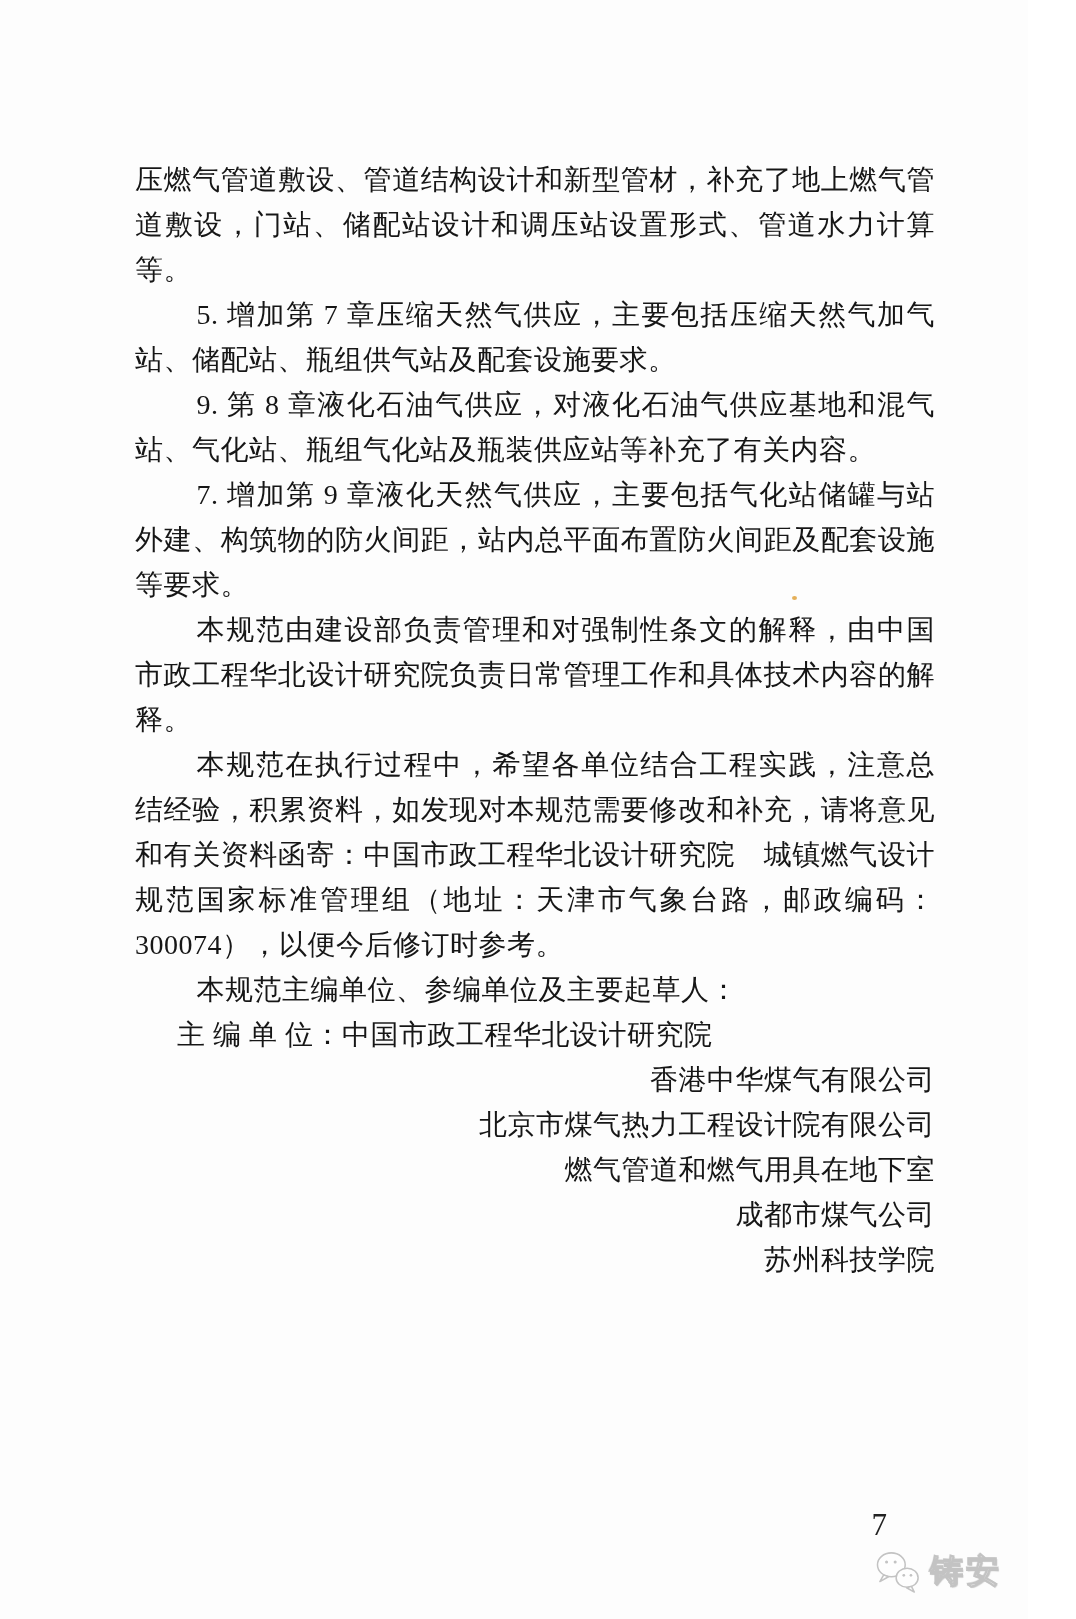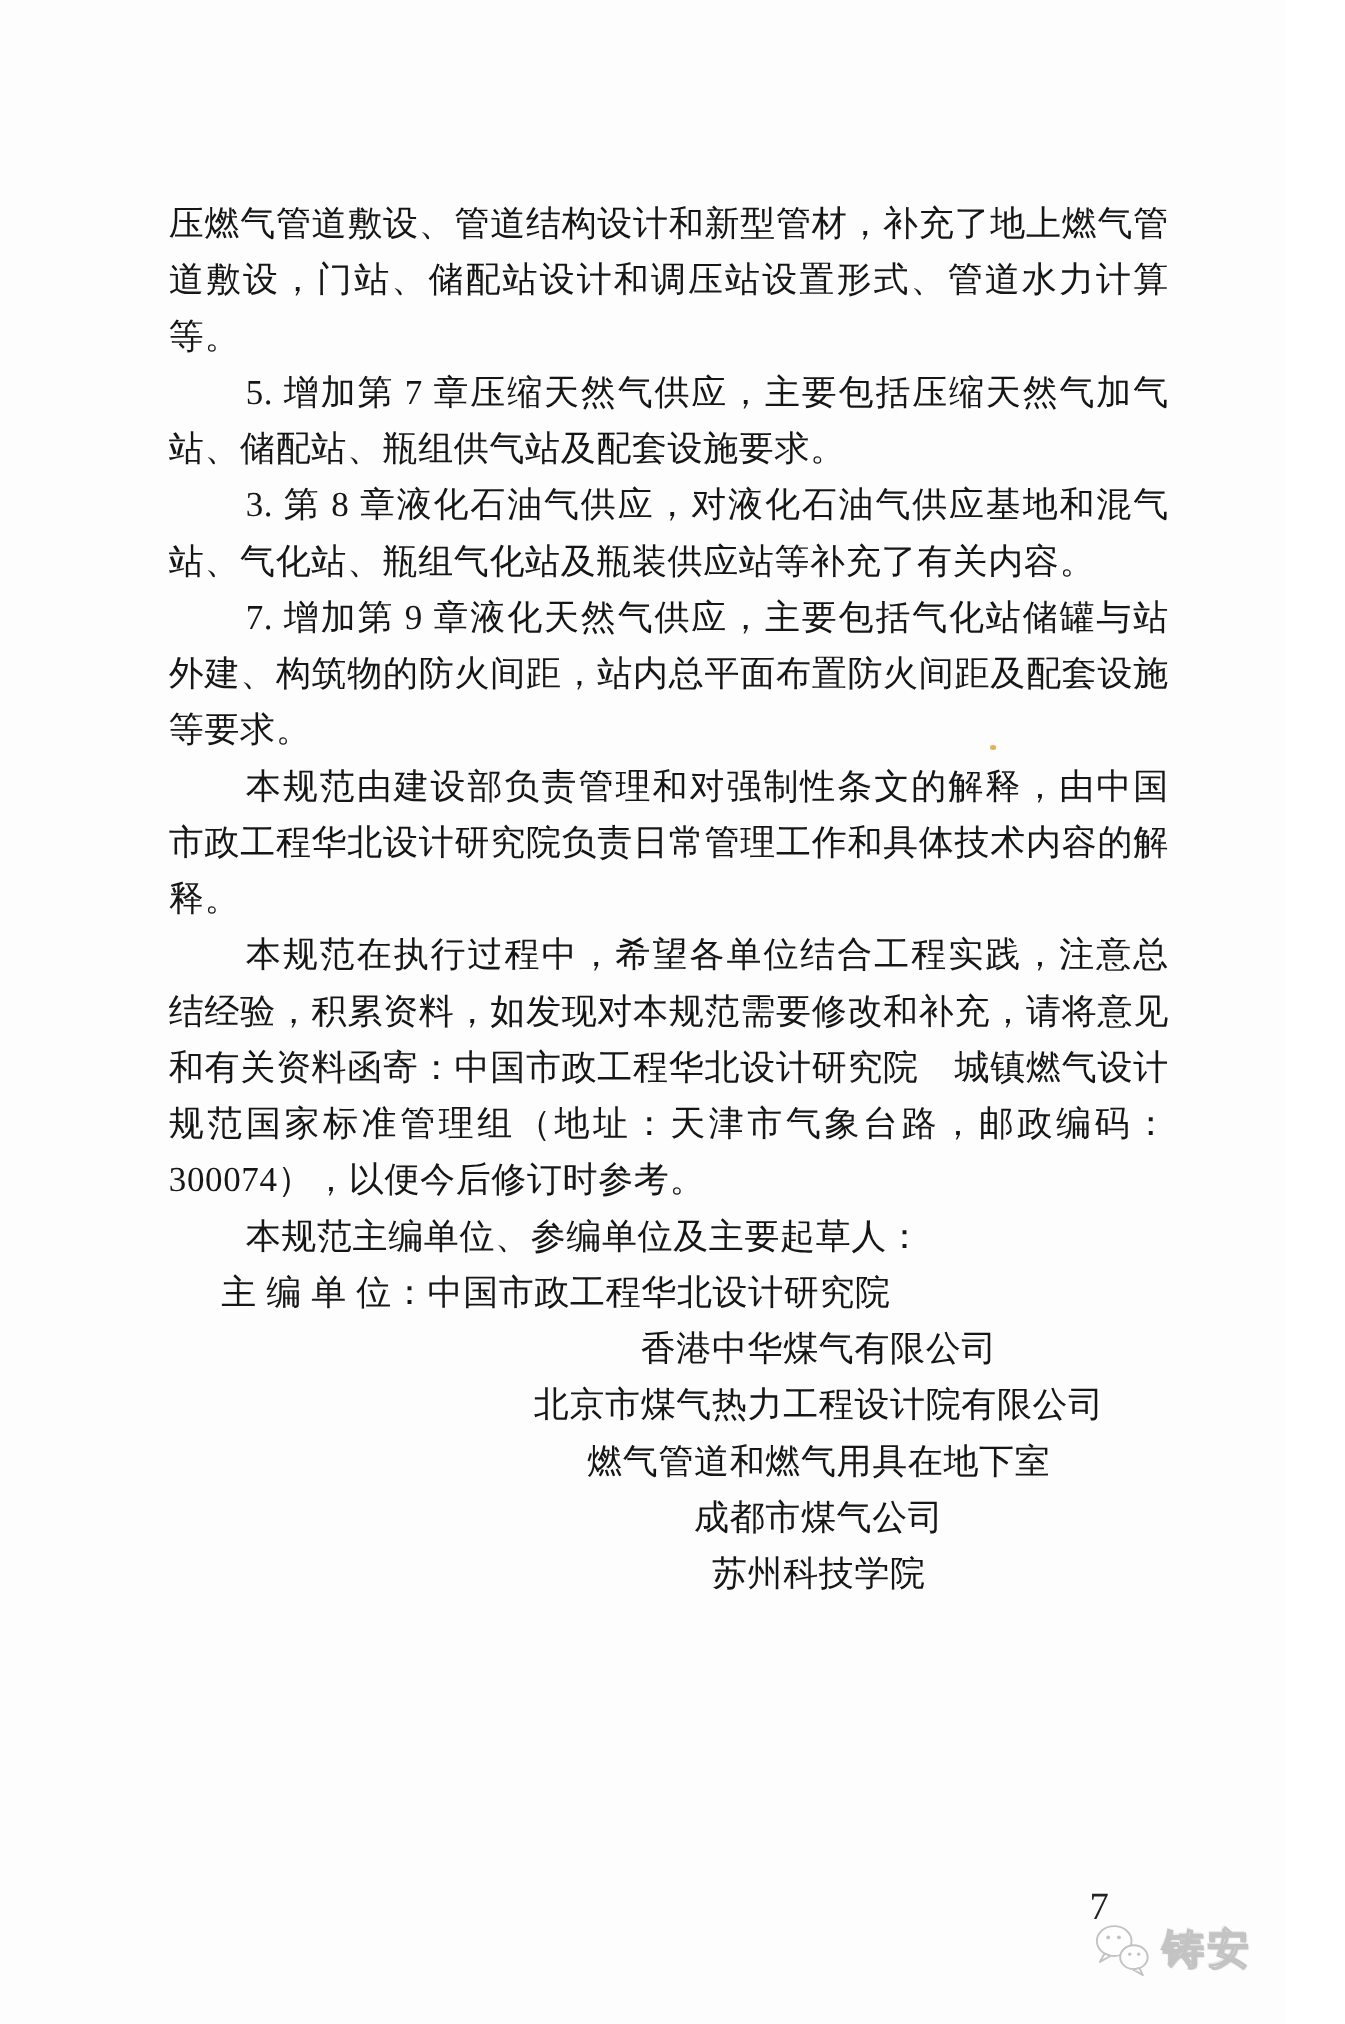--- a/index.html
+++ b/index.html
@@ -37,34 +37,34 @@
   }
   .unit-line {
     margin-left: 42px;
     text-align: left;
   }
   .unit-label {
     white-space: pre;
   }
   .org-line {
     margin-left: 240px;
-    text-align: center;
+    text-align: right;
   }
   .page-number {
     position: absolute;
     top: 1502px;
     right: 141px;
     font-size: 31px;
     line-height: 45px;
     color: #222;
   }
   .watermark {
     position: absolute;
     right: 26px;
-    bottom: 37px;
+    bottom: 25px;
     display: flex;
     align-items: center;
     gap: 7px;
     opacity: 0.85;
     text-align: right;
   }
   .wm-icon {
     width: 48px;
     height: 44px;
     display: block;
@@ -90,21 +90,21 @@
   }
 </style>
 </head>
 <body>
 
 <div class="page">
 
   <div class="text-block">
     <p class="para no-indent">压燃气管道敷设、管道结构设计和新型管材，补充了地上燃气管道敷设，门站、储配站设计和调压站设置形式、管道水力计算等。</p>
     <p class="para">5. 增加第 7 章压缩天然气供应，主要包括压缩天然气加气站、储配站、瓶组供气站及配套设施要求。</p>
-    <p class="para">3. 第 8 章液化石油气供应，对液化石油气供应基地和混气站、气化站、瓶组气化站及瓶装供应站等补充了有关内容。</p>
+    <p class="para">9. 第 8 章液化石油气供应，对液化石油气供应基地和混气站、气化站、瓶组气化站及瓶装供应站等补充了有关内容。</p>
     <p class="para">7. 增加第 9 章液化天然气供应，主要包括气化站储罐与站外建、构筑物的防火间距，站内总平面布置防火间距及配套设施等要求。</p>
     <p class="para">本规范由建设部负责管理和对强制性条文的解释，由中国市政工程华北设计研究院负责日常管理工作和具体技术内容的解释。</p>
     <p class="para">本规范在执行过程中，希望各单位结合工程实践，注意总结经验，积累资料，如发现对本规范需要修改和补充，请将意见和有关资料函寄：中国市政工程华北设计研究院　城镇燃气设计规范国家标准管理组（地址：天津市气象台路，邮政编码：300074），以便今后修订时参考。</p>
     <p class="para">本规范主编单位、参编单位及主要起草人：</p>
 
     <div class="unit-line">
       <span class="unit-label">主 编 单 位：</span><span class="unit-value">中国市政工程华北设计研究院</span>
     </div>
 
 

